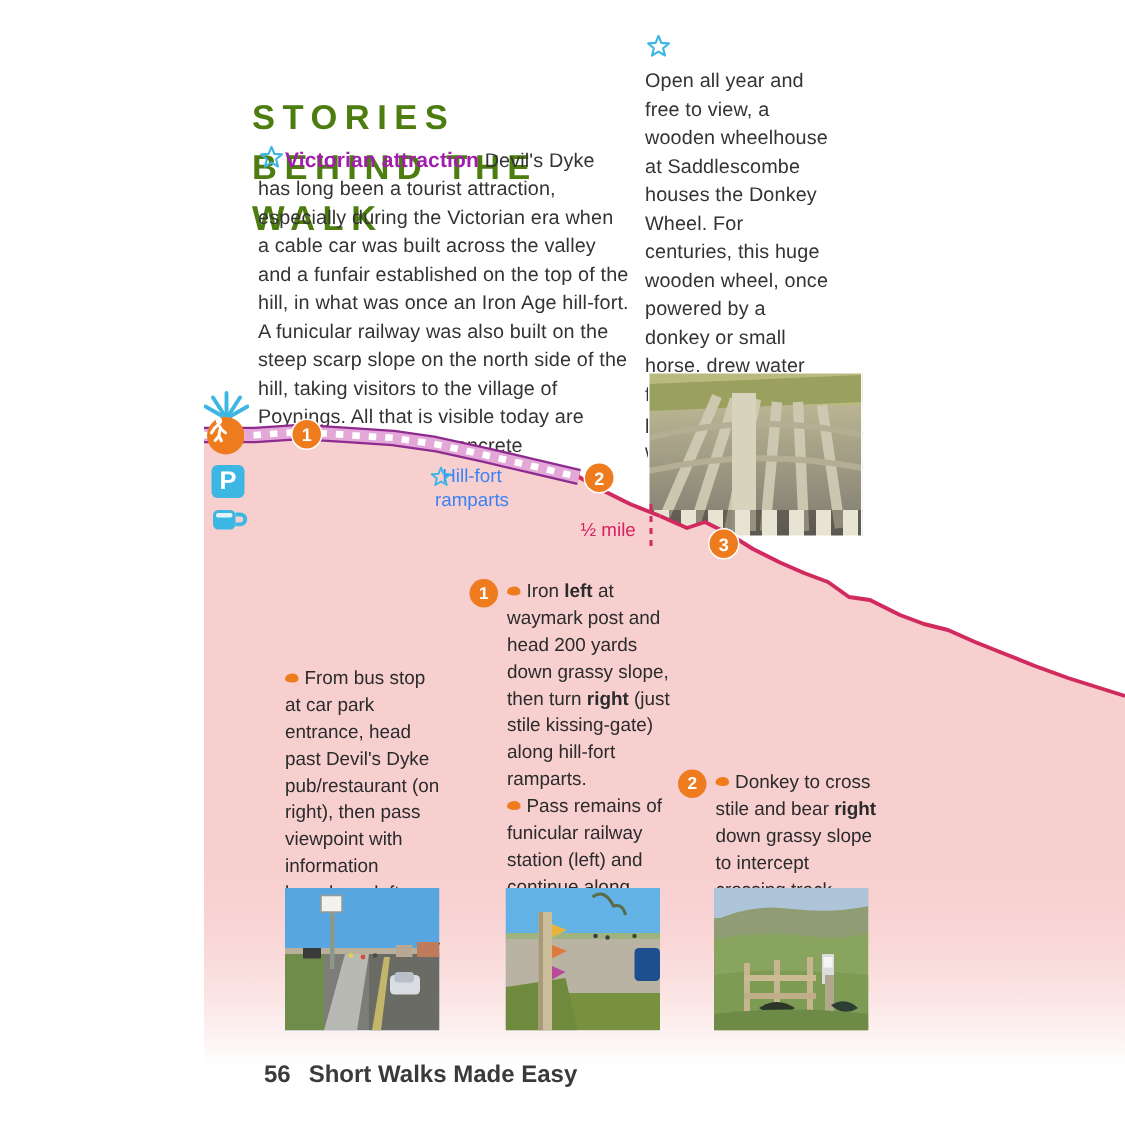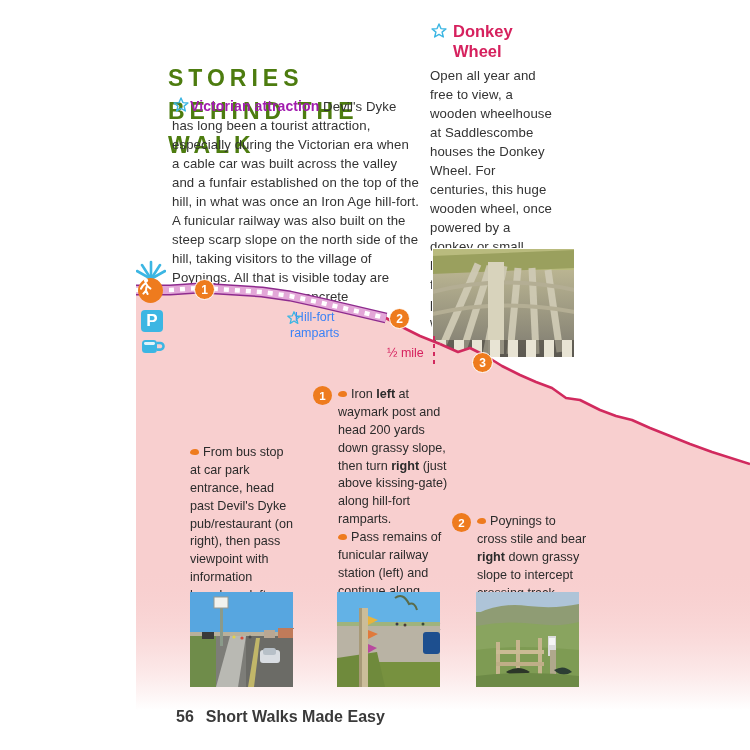--- a/index.html
+++ b/index.html
@@ -112,21 +112,20 @@
     </div>
   </div>
 
   <div id="donkey">
     <div class="dk-head">
       <span class="star">
         <svg width="18" height="18" viewBox="0 0 24 24">
           <path d="M12 2.6l2.55 6.2 6.7.42-5.15 4.3 1.68 6.5L12 16.5 6.22 20.02l1.68-6.5L2.75 9.22l6.7-.42z" fill="none" stroke="#3cb6e3" stroke-width="1.9" stroke-linejoin="round"></path>
         </svg>
       </span>
-      <span class="term-head">Donkey Wheel</span>
     </div>
     <p class="bodycopy">Open all year and free to view, a wooden wheelhouse at Saddlescombe houses the Donkey Wheel. For centuries, this huge wooden wheel, once powered by a donkey or small horse, drew water from a deep well, providing drinking water for the farm.</p>
   </div>
 
   <div class="photo" style="left:432px;top:248px;width:143px;height:110px;">
     <svg width="143" height="110" viewBox="0 0 143 110">
       <defs>
         <linearGradient id="wheelbg" x1="0" y1="0" x2="0" y2="1">
           <stop offset="0" stop-color="#c9c39a"></stop>
             <stop offset="1" stop-color="#7d7a70"></stop>
@@ -256,30 +255,30 @@
     <div class="dist-label" style="left:387px;top:106px;">½ mile</div>
   </div>
 
   <div class="instr" style="left:190px;top:444px;width:104px;">
     <span class="bullet"></span><span>From bus stop at car park entrance, head past Devil's Dyke pub/restaurant (on right), then pass viewpoint with information boards on left, and continue towards end of car park.</span>
   </div>
 
   <div class="instr-num" style="left:313px;top:386px;">1</div>
   <div class="instr" style="left:338px;top:386px;width:110px;">
     <div>
-      <span class="bullet"></span><span>Iron </span><b>left</b><span> at waymark post and head 200 yards down grassy slope, then turn </span><b>right</b><span> (just above kissing-gate) along hill-fort ramparts.</span>
+      <span class="bullet"></span><span>Iron </span><b>left</b><span> at waymark post and head 200 yards down grassy slope, then turn </span><b>right</b><span> (just stile kissing-gate) along hill-fort ramparts.</span>
     </div>
     <div>
       <span class="bullet"></span><span>Pass remains of funicular railway station (left) and continue along ramparts to stile and waymark post below on left.</span>
     </div>
   </div>
 
   <div class="instr-num" style="left:452px;top:513px;">2</div>
   <div class="instr" style="left:477px;top:513px;width:112px;">
-    <span class="bullet"></span><span>Poynings to cross stile and bear </span><b>right</b><span> down grassy slope to intercept crossing track.</span>
+    <span class="bullet"></span><span>Donkey to cross stile and bear </span><b>right</b><span> down grassy slope to intercept crossing track.</span>
   </div>
 
   <div class="photo" style="left:190px;top:592px;width:103px;height:95px;">
     <svg width="103" height="95" viewBox="0 0 103 95">
       <rect width="103" height="95" fill="#5fa8dd"></rect>
       <rect y="0" width="103" height="44" fill="#57a6e0"></rect>
       <rect y="40" width="103" height="10" fill="#b8b09c"></rect>
       <rect x="0" y="44" width="103" height="51" fill="#7d7d78"></rect>
       <rect x="0" y="44" width="26" height="51" fill="#6f8c4a"></rect>
       <path d="M26 95 L40 44 L56 44 L48 95 Z" fill="#b9b9b3"></path>

